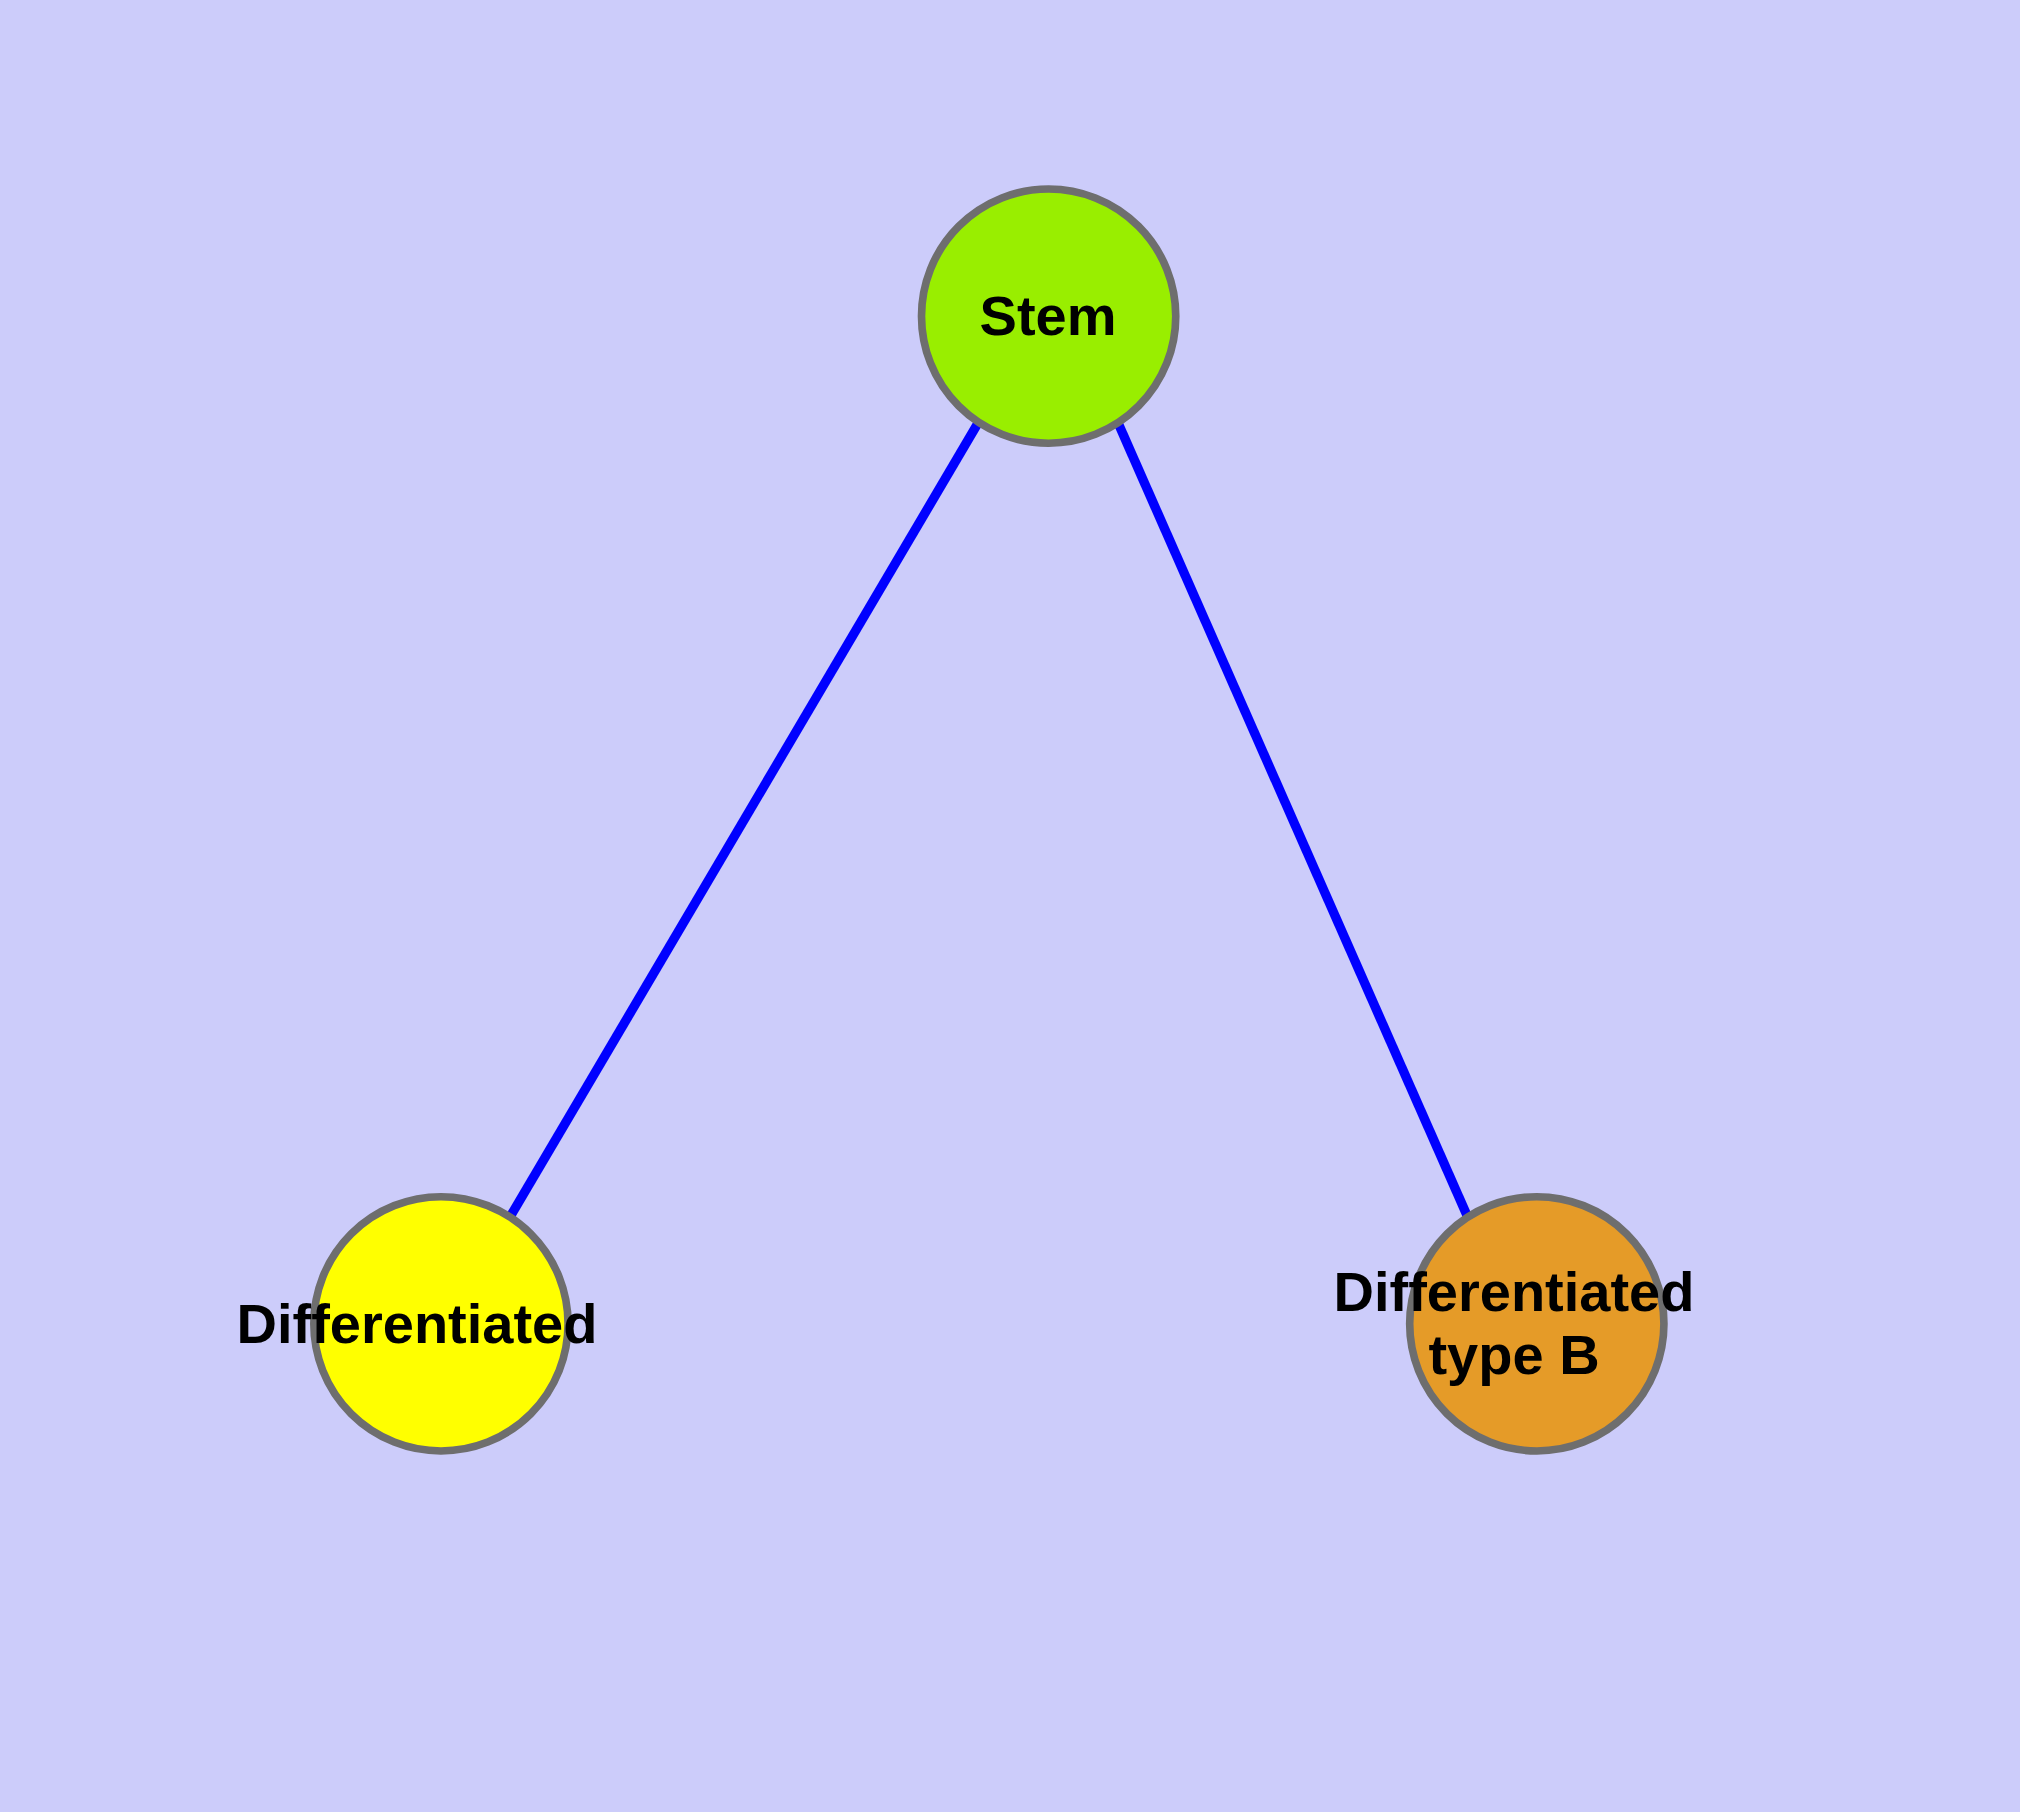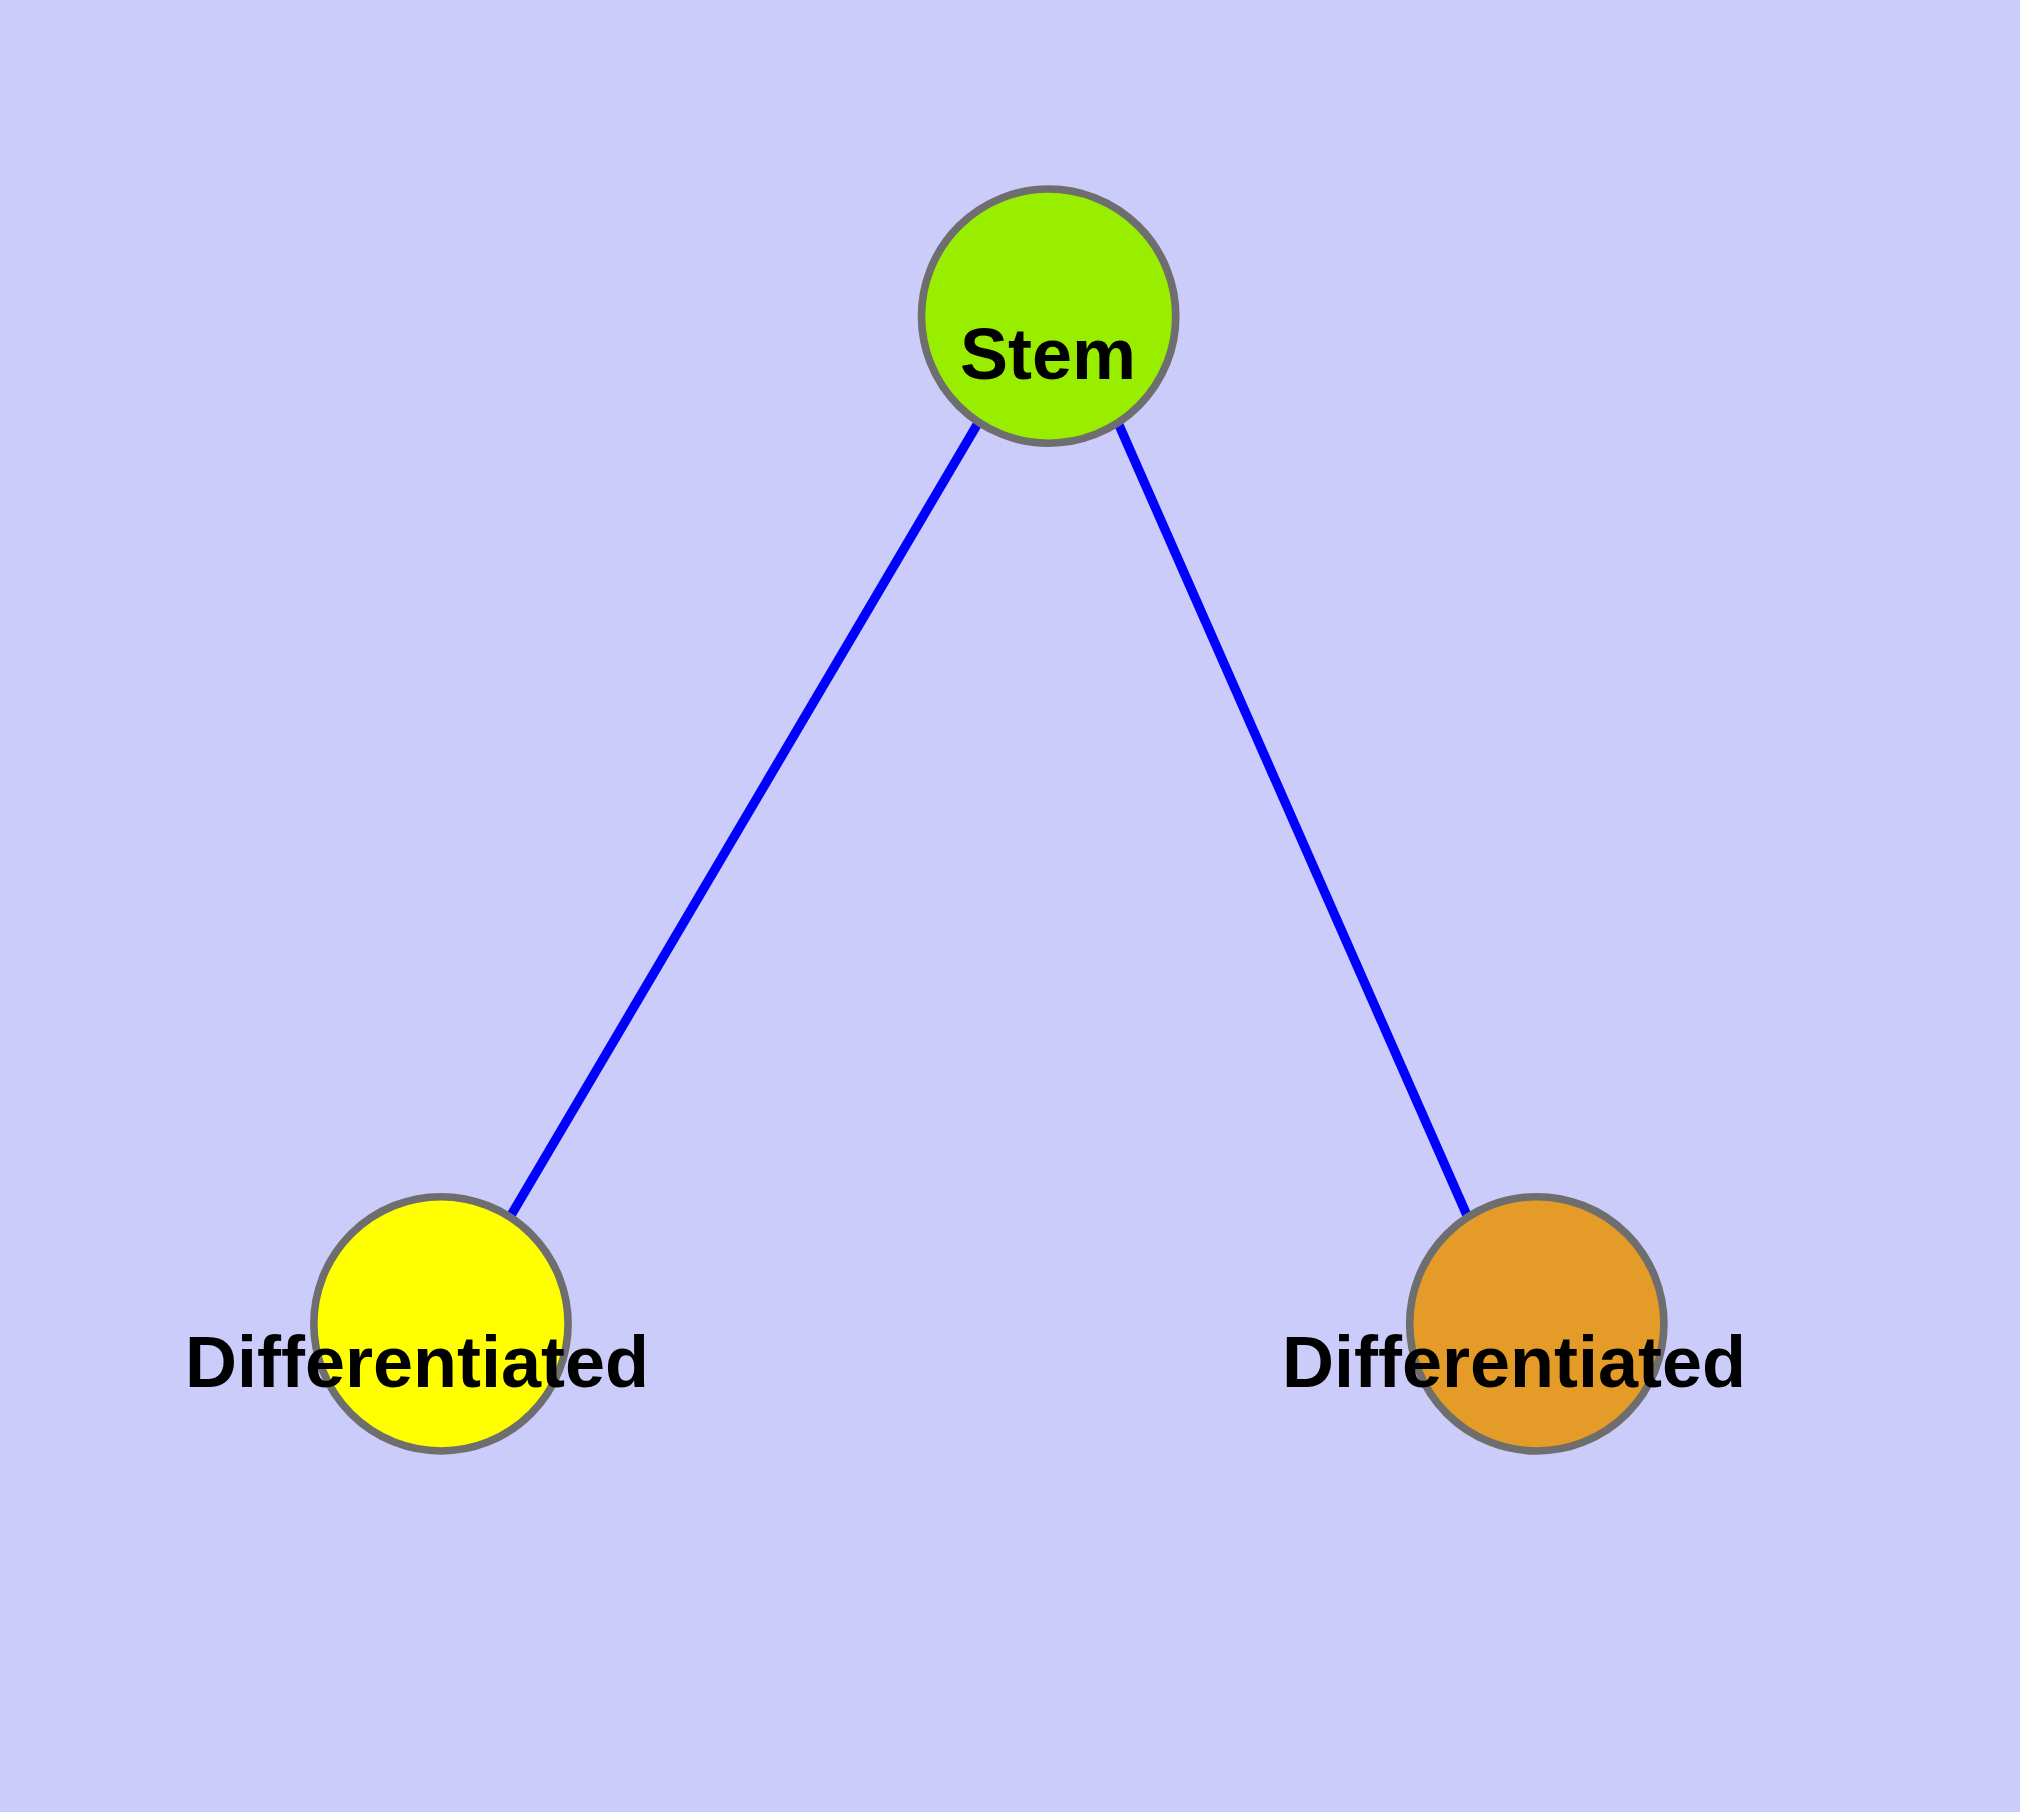--- a/index.html
+++ b/index.html
@@ -31,28 +31,27 @@
     fill: none;
   }
   .node-circle {
     stroke: #6e6e6e;
     stroke-width: 9;
   }
   .node-label {
     position: absolute;
     font-family: "Liberation Sans", sans-serif;
     font-weight: bold;
-    font-size: 72px;
+    font-size: 56px;
     line-height: 1.12;
     color: #000000;
     text-align: center;
     white-space: nowrap;
     transform: translate(-50%, -50%);
     pointer-events: none;
-    margin-top: 38px;
   }
   .node-label .line {
     display: block;
   }
 </style>
 </head>
 <body>
 
 <div id="canvas" style="width: 2021px; height: 1812px; background: rgb(204, 204, 250);">
 
@@ -71,16 +70,17 @@
   <div class="node-label" style="left: 1048px; top: 316px;">
     <span class="line">Stem</span>
   </div>
 
   <div class="node-label" style="left: 417px; top: 1324px;">
     <span class="line">Differentiated</span>
   </div>
 
   <div class="node-label" style="left: 1514px; top: 1324px;">
     <span class="line">Differentiated</span>
+    <span class="line">type B</span>
   </div>
 
 </div>
 
 
 </body></html>

